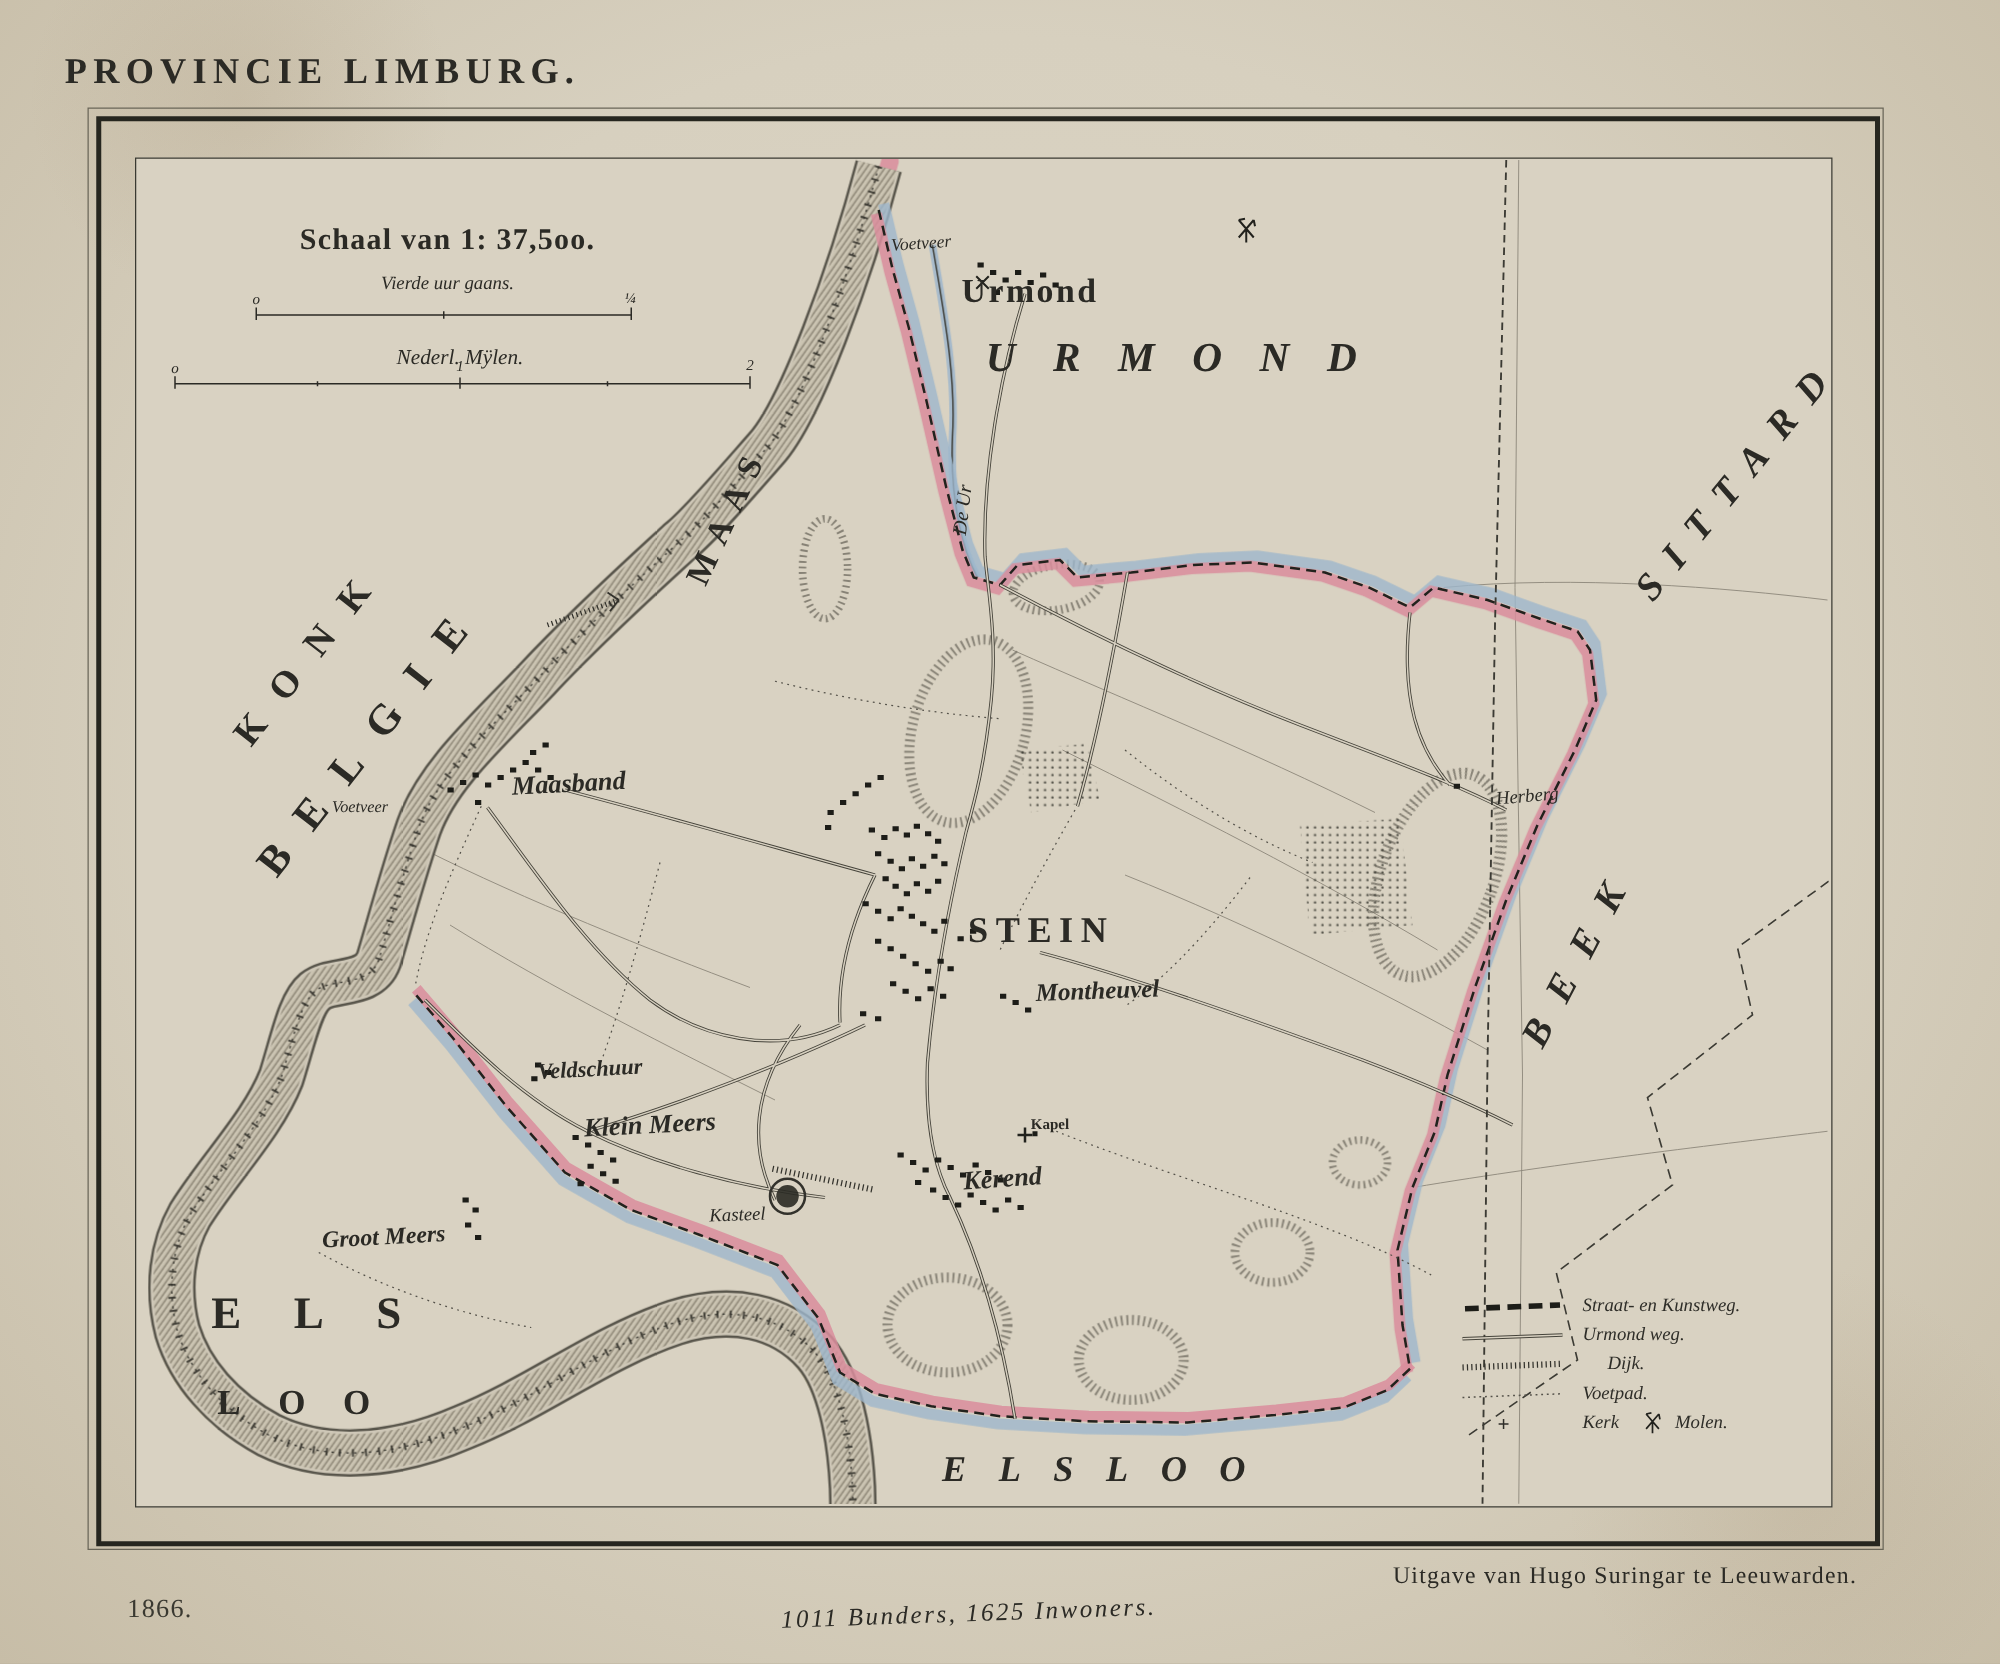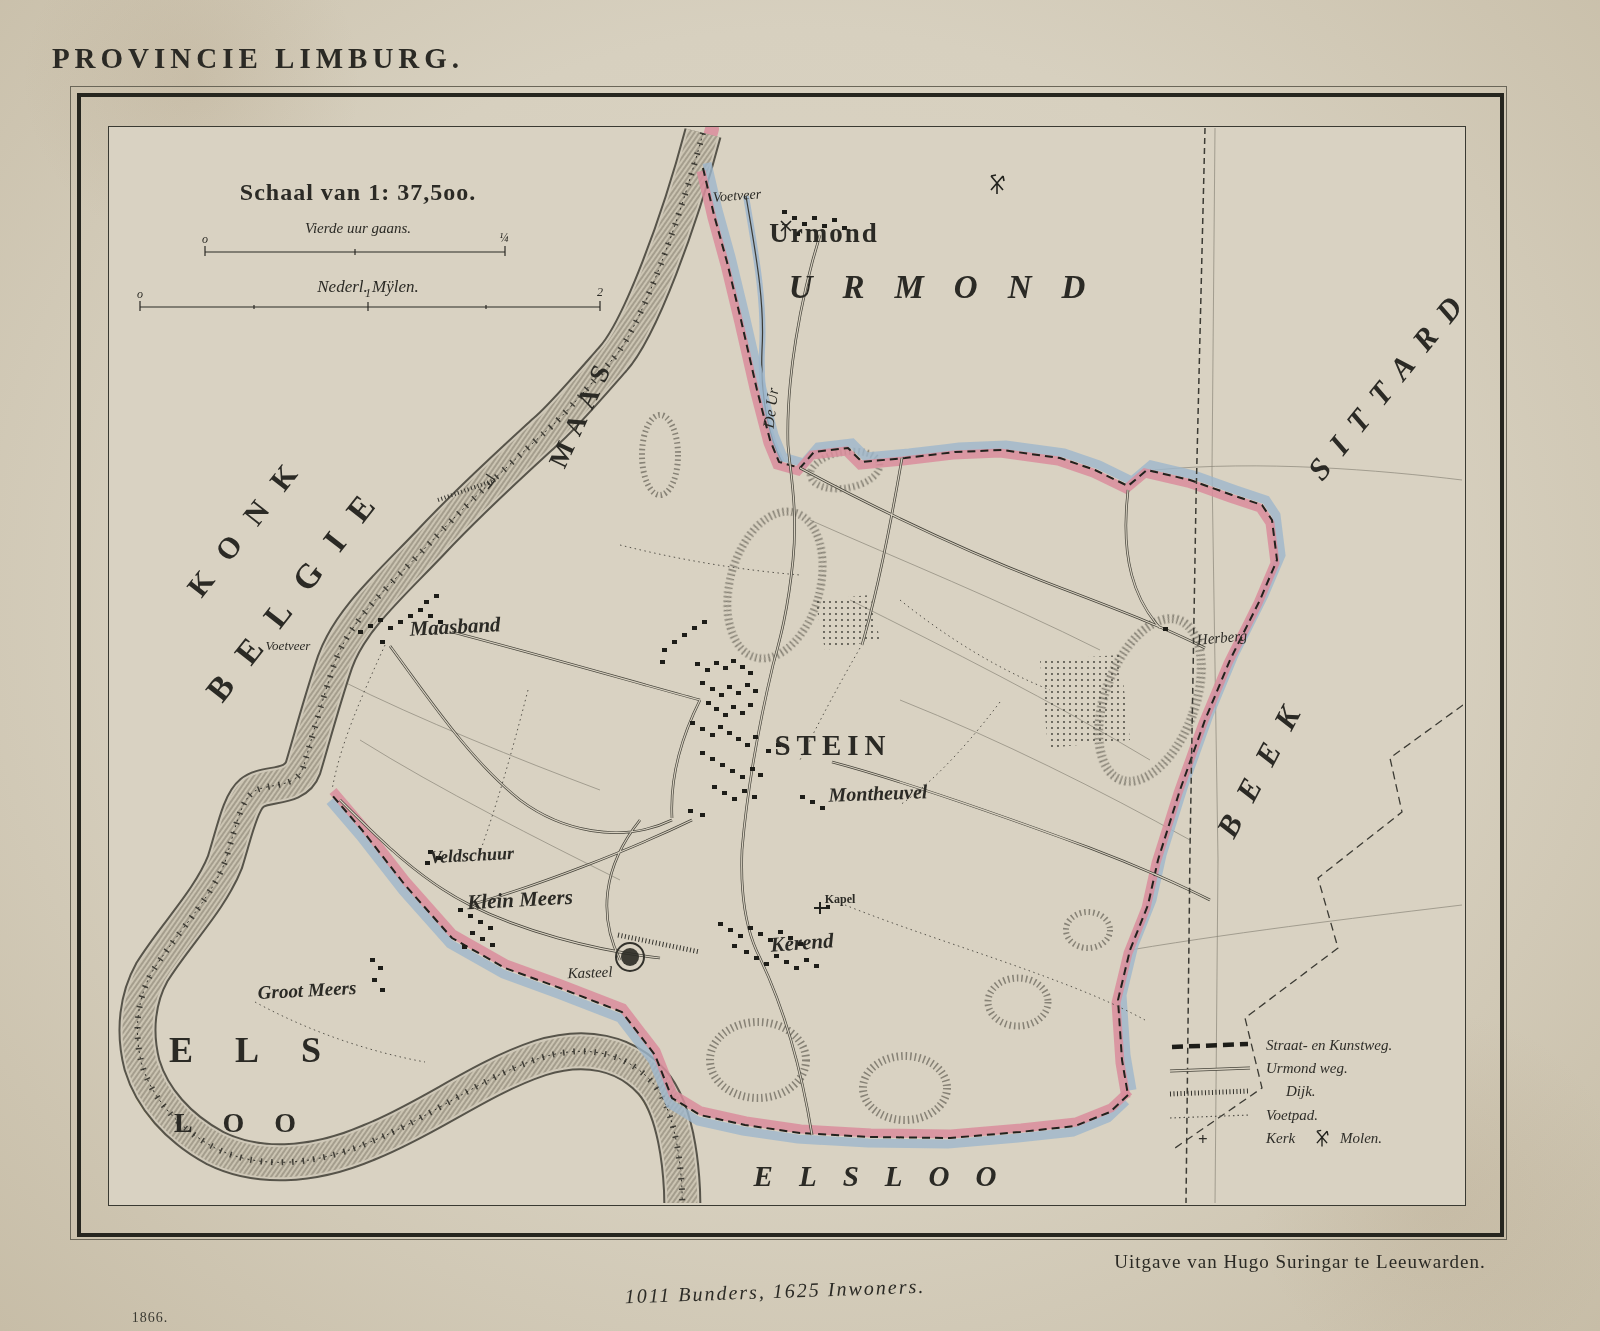--- a/index.html
+++ b/index.html
@@ -182,17 +182,17 @@
   <div class="lbl ital" style="left:888px;top:1176px;font-size:29px;letter-spacing:26px;font-weight:600;">ELSLOO</div>
 
   <div class="legend-text" style="left:1266px;top:1037px;">Straat- en Kunstweg.</div>
   <div class="legend-text" style="left:1266px;top:1060px;">Urmond weg.</div>
   <div class="legend-text" style="left:1266px;top:1083px;margin-left:20px;">Dijk.</div>
   <div class="legend-text" style="left:1266px;top:1107px;">Voetpad.</div>
   <div class="legend-text" style="left:1198px;top:1130px;font-style:normal;font-weight:bold;font-size:17px;">+</div>
   <div class="legend-text" style="left:1266px;top:1130px;">Kerk</div>
   <div class="legend-text" style="left:1340px;top:1130px;text-align:center;">Molen.</div>
 
-  <div class="lbl" style="left:128px;top:1318px;font-size:14px;letter-spacing:1px;color:#3a3931;margin-left:22px;">1866.</div>
+  <div class="lbl" style="left:128px;top:1287px;font-size:21px;letter-spacing:1px;color:#3a3931;">1866.</div>
   <div class="lbl" style="left:1300px;top:1261px;font-size:19px;letter-spacing:1px;">Uitgave van Hugo Suringar te Leeuwarden.</div>
   <div class="lbl ital" style="left:775px;top:1291px;font-size:20px;letter-spacing:2px;transform:translate(-50%,-50%) rotate(-2deg);">1011 Bunders, 1625 Inwoners.</div>
 
 </div>
 
 </body></html>

